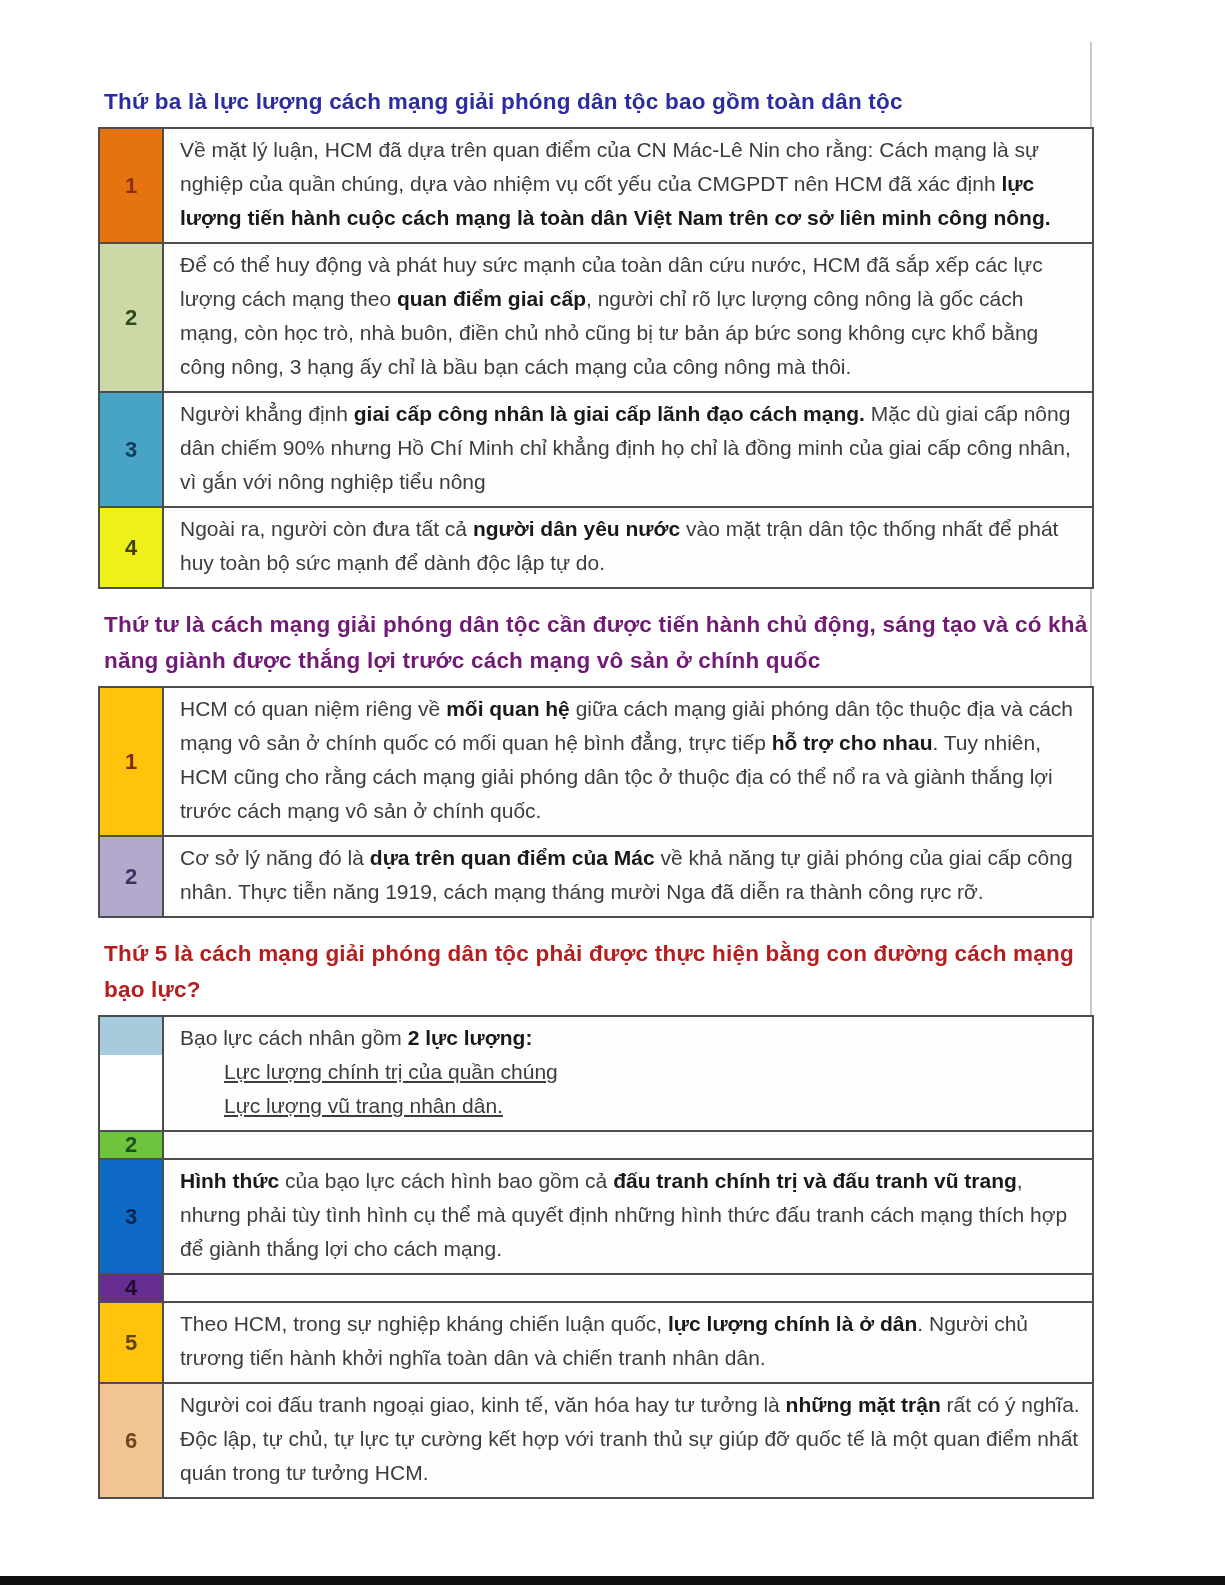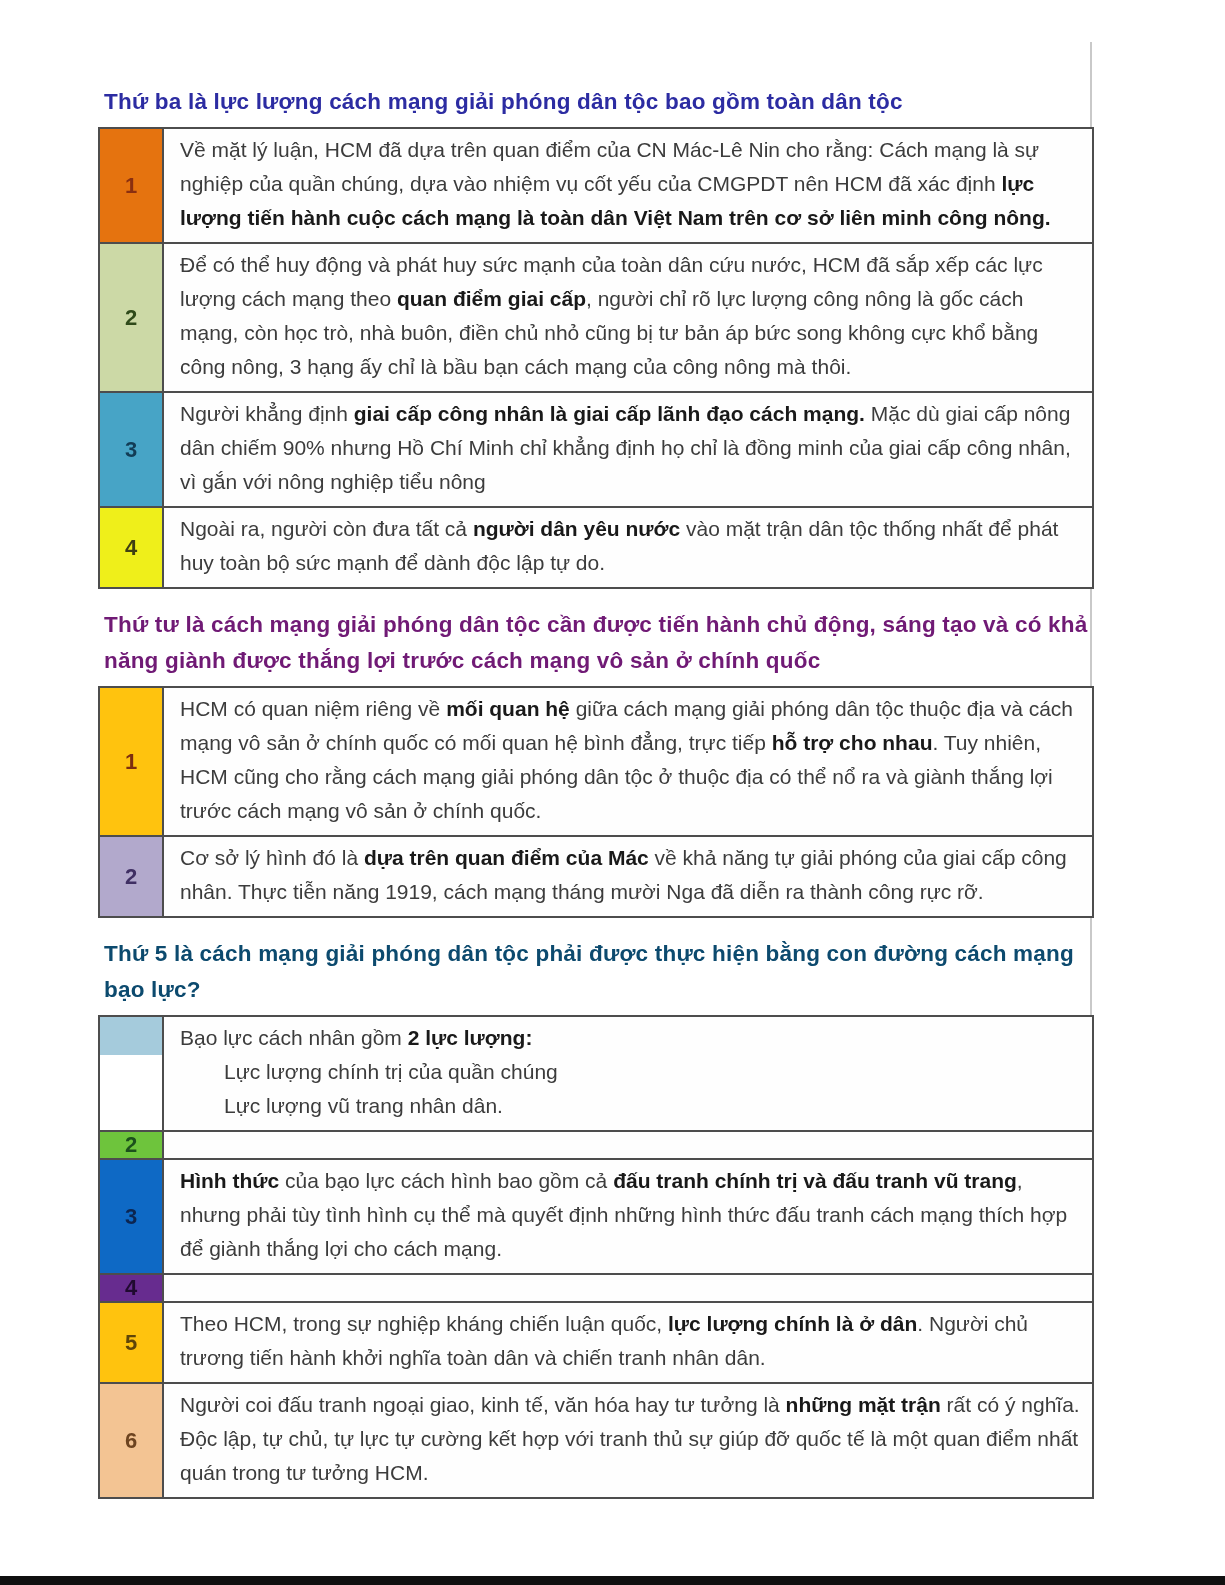--- a/index.html
+++ b/index.html
@@ -67,21 +67,21 @@
   }
   .band { width: 100%; height: 38px; }
   .content {
     flex: 1 1 auto;
     padding: 4px 8px 7px 16px;
     font-size: 21px;
     line-height: 34px;
     color: #3c3c3c;
   }
   .content .b { font-weight: bold; color: #191919; }
-  .content .indent { margin-left: 44px; }
+  .content .indent { margin-left: 44px; text-decoration: underline; }
 </style>
 </head>
 <body>
 
 <div class="page-edge-line" style="background: rgb(201, 201, 201);"></div>
 <div class="doc" id="doc-root">
     <div class="section">
       <h2 class="heading" style="color: rgb(44, 44, 162);">Thứ ba là lực lượng cách mạng giải phóng dân tộc bao gồm toàn dân tộc</h2>
       <div class="tbl" style="border-color: rgb(77, 77, 77);">
         <div class="trow">
@@ -116,26 +116,26 @@
         <div class="trow">
           <div class="num" style="background: rgb(255, 195, 14); color: rgb(124, 45, 16); border-right-color: rgb(77, 77, 77);">
             <span>1</span>
           </div>
           <div class="content"><span class="">HCM có quan niệm riêng về </span><span class="b ">mối quan hệ</span><span class=""> giữa cách mạng giải phóng dân tộc thuộc địa và cách mạng vô sản ở chính quốc có mối quan hệ bình đẳng, trực tiếp </span><span class="b ">hỗ trợ cho nhau</span><span class="">. Tuy nhiên, HCM cũng cho rằng cách mạng giải phóng dân tộc ở thuộc địa có thể nổ ra và giành thắng lợi trước cách mạng vô sản ở chính quốc.</span></div>
         </div>
         <div class="trow">
           <div class="num" style="background: rgb(178, 169, 204); color: rgb(63, 47, 99); border-right-color: rgb(77, 77, 77);">
             <span>2</span>
           </div>
-          <div class="content"><span class="">Cơ sở lý hình đó là </span><span class="b ">dựa trên quan điểm của Mác</span><span class=""> về khả năng tự giải phóng của giai cấp công nhân. Thực tiễn năng 1919, cách mạng tháng mười Nga đã diễn ra thành công rực rỡ.</span></div>
+          <div class="content"><span class="">Cơ sở lý năng đó là </span><span class="b ">dựa trên quan điểm của Mác</span><span class=""> về khả năng tự giải phóng của giai cấp công nhân. Thực tiễn năng 1919, cách mạng tháng mười Nga đã diễn ra thành công rực rỡ.</span></div>
         </div>
       </div>
     </div>
     <div class="section">
-      <h2 class="heading" style="color: #0c4a6e;">Thứ 5 là cách mạng giải phóng dân tộc phải được thực hiện bằng con đường cách mạng bạo lực?</h2>
+      <h2 class="heading" style="color: #b91c1c;">Thứ 5 là cách mạng giải phóng dân tộc phải được thực hiện bằng con đường cách mạng bạo lực?</h2>
       <div class="tbl" style="border-color: rgb(77, 77, 77);">
         <div class="trow">
           <div class="num split" style="background: rgb(255, 255, 255); color: rgb(29, 61, 77); border-right-color: rgb(77, 77, 77);">
             <div class="band" style="background: rgb(165, 203, 220);"></div>
           </div>
           <div class="content"><span class="">Bạo lực cách nhân gồm </span><span class="b ">2 lực lượng:</span><br><span class="indent">Lực lượng chính trị của quần chúng</span><br><span class="indent">Lực lượng vũ trang nhân dân.</span></div>
         </div>
         <div class="trow">
           <div class="num" style="background: rgb(110, 196, 60); color: rgb(28, 80, 28); border-right-color: rgb(77, 77, 77);">
             <span>2</span>

